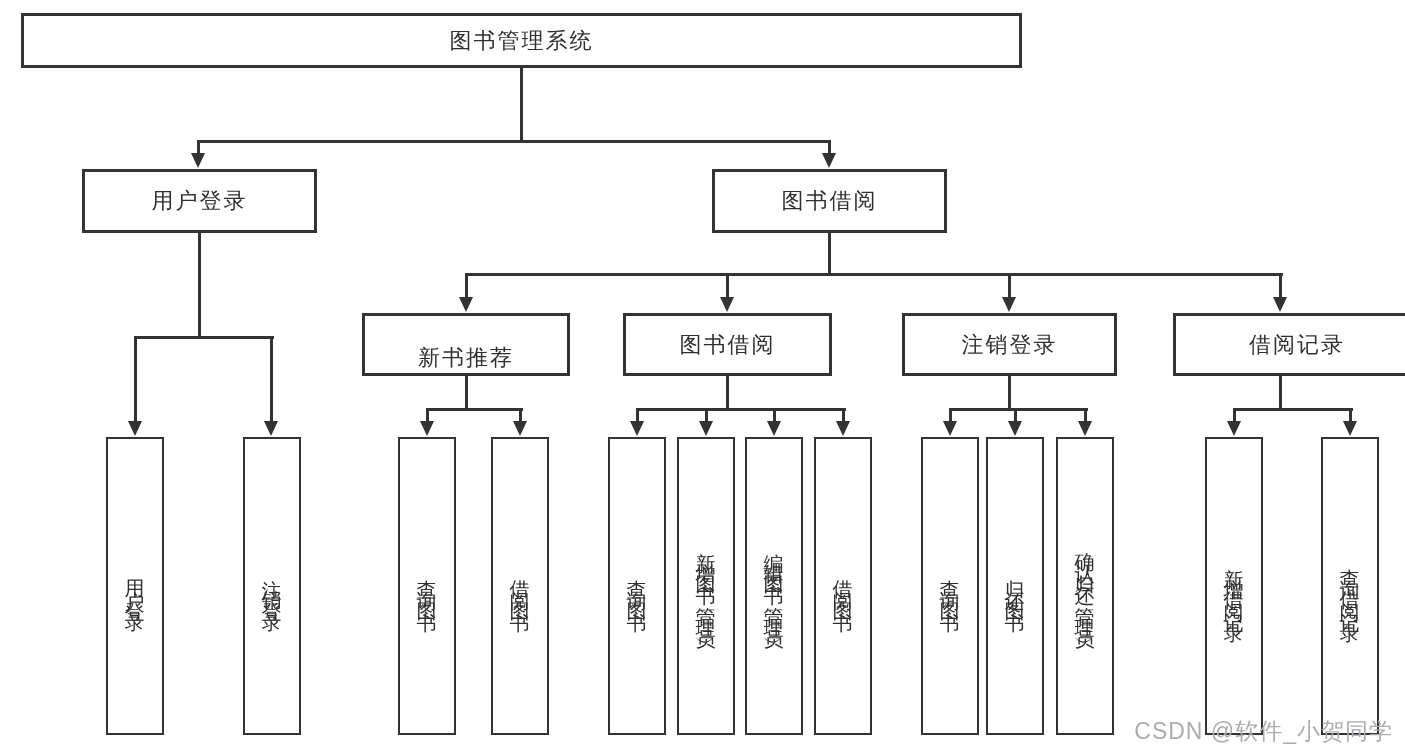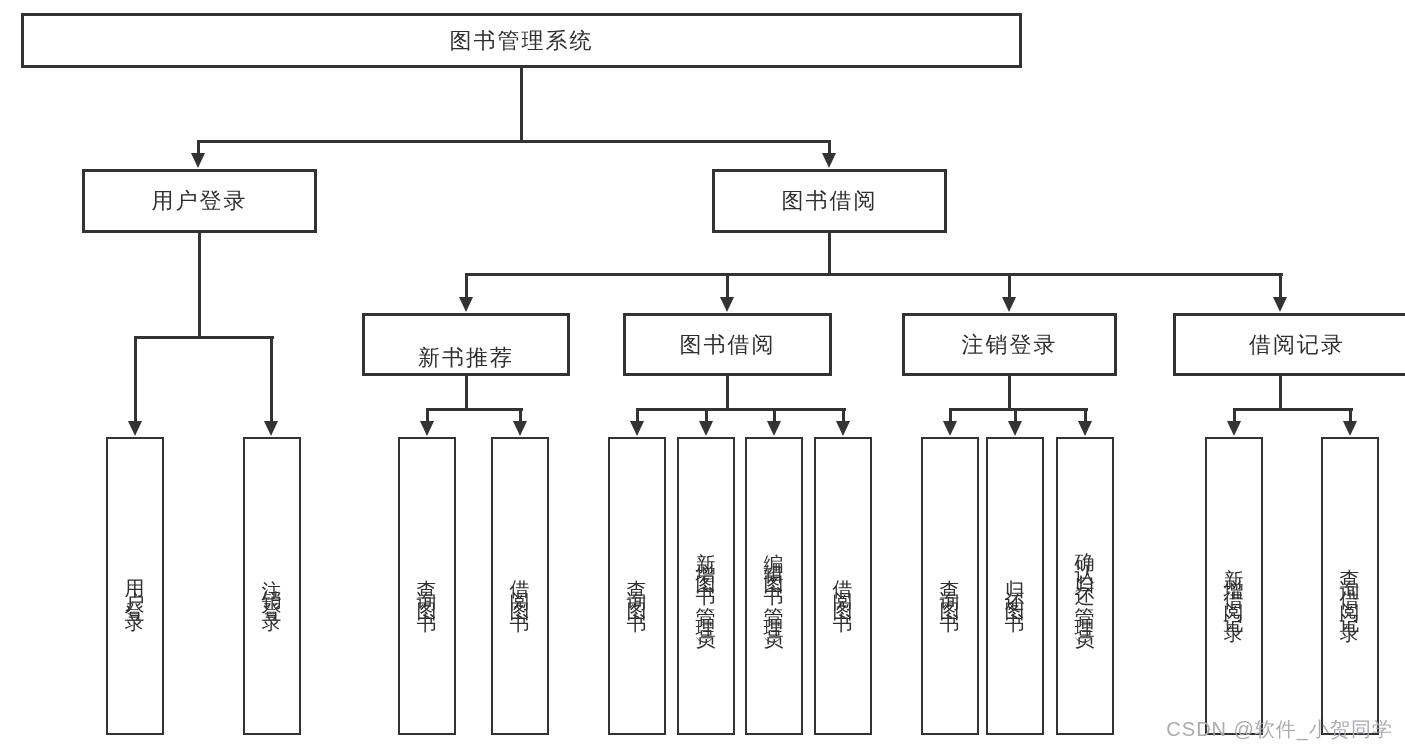--- a/index.html
+++ b/index.html
@@ -10,21 +10,21 @@
        display:flex;align-items:center;justify-content:center;color:#2f2f2f;}
   .hbox{font-size:22px;letter-spacing:2px;white-space:nowrap;}
   .root{font-size:22px;letter-spacing:2px;}
   .leaf{border-width:2px;writing-mode:vertical-rl;text-orientation:mixed;
         font-size:20px;letter-spacing:11px;line-height:54px;color:#2f2f2f;}
   .vline{position:absolute;width:3px;background:#333333;}
   .hline{position:absolute;height:3px;background:#333333;}
   .ah{position:absolute;width:0;height:0;
       border-left:7px solid transparent;border-right:7px solid transparent;
       border-top:15px solid #333333;}
-  .watermark{position:absolute;top:716px;right:12px;font-size:20px;letter-spacing:1px;
+  .watermark{position:absolute;top:716px;right:12px;font-size:23px;letter-spacing:1px;
       color:#adaab0;white-space:nowrap;}
 </style>
 </head>
 <body>
 
 <div class="canvas">
 
   <div class="box root" style="left:21px;top:13px;width:1001px;height:55px;">
     <span>图书管理系统</span>
   </div>

